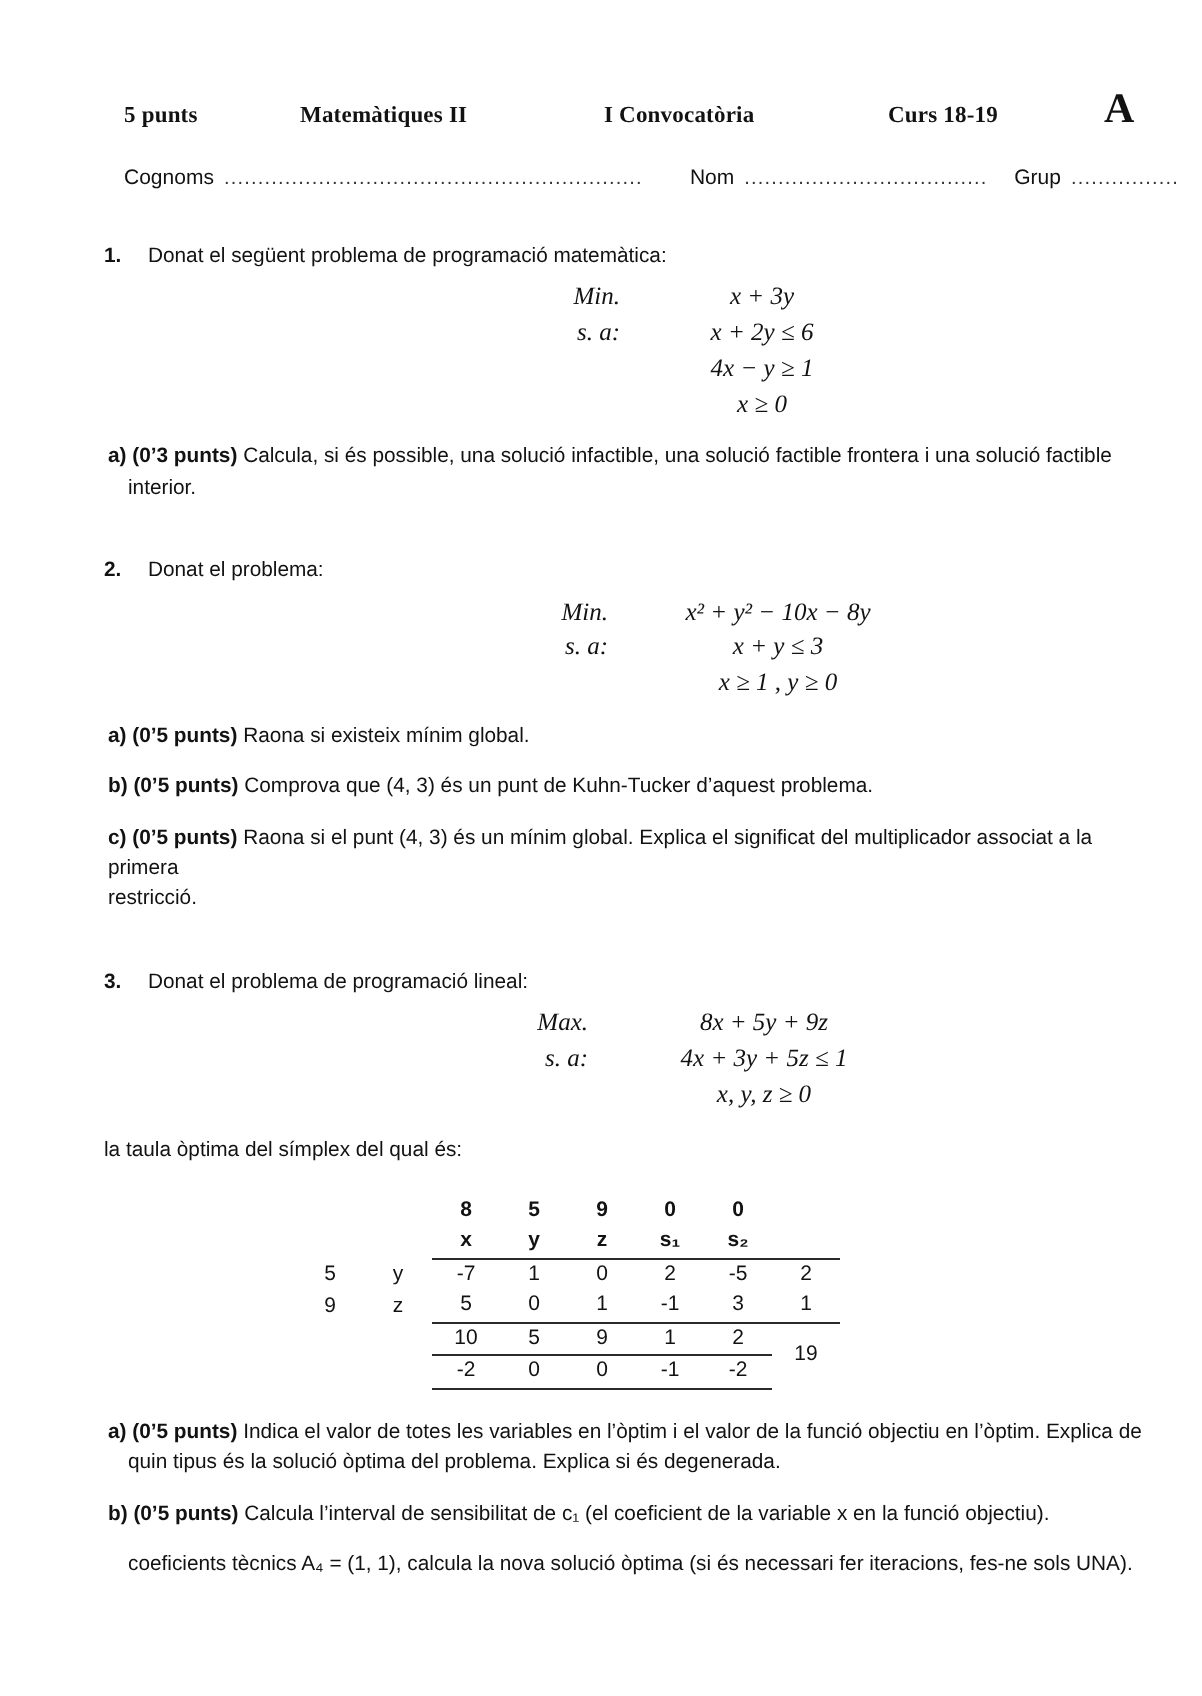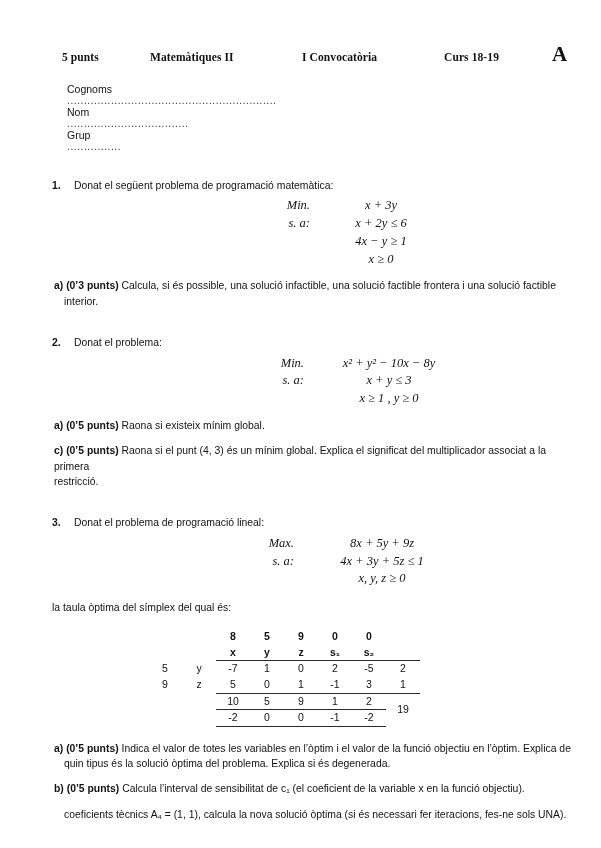--- a/index.html
+++ b/index.html
@@ -43,21 +43,20 @@
     font-weight: bold;
     margin-left: 10px;
   }
 
   
   .name-line {
     display: flex;
     align-items: baseline;
     padding: 16px 20px 0 62px;
     font-size: 10.5px;
-    flex-direction: column;
   }
   .nl-label { white-space: nowrap; }
   .dots {
     flex: 0 0 auto;
     overflow: hidden;
     white-space: nowrap;
     font-size: 10px;
     letter-spacing: .6px;
     color: #333;
     margin: 0 5px;
@@ -268,20 +267,24 @@
       </div>
       <div class="row">
         <span class="lab"></span>
         <span class="expr"><i>x ≥ 1  ,  y ≥ 0</i></span>
       </div>
     </div>
 
     <div class="item">
       <p><span class="tag">a) (0’5 punts)</span>
         <span>Raona si existeix mínim global.</span></p>
+    </div>
+    <div class="item">
+      <p><span class="tag">b) (0’5 punts)</span>
+        <span>Comprova que (4, 3) és un punt de Kuhn-Tucker d’aquest problema.</span></p>
     </div>
     <div class="item">
       <p><span class="tag">c) (0’5 punts)</span>
         <span>Raona si el punt (4, 3) és un mínim global. Explica el significat del multiplicador associat a la primera</span></p>
       <p>restricció.</p>
     </div>
 
     <div class="qnum">
       <span class="n">3.</span>
       <span class="t">Donat el  problema de programació lineal:</span>

